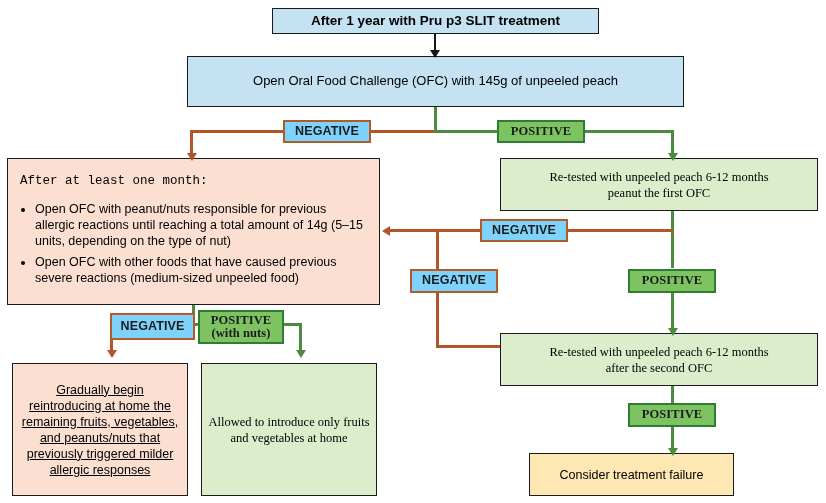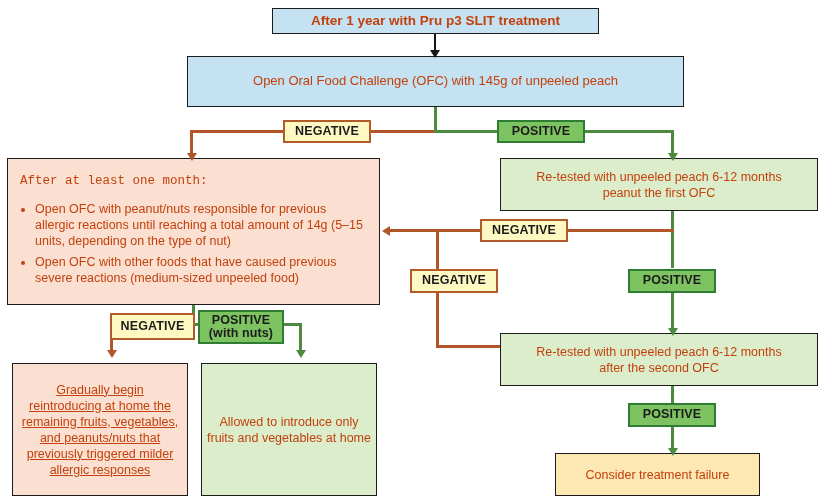--- a/index.html
+++ b/index.html
@@ -11,47 +11,47 @@
     overflow:hidden;
   }
   .node{
     position:absolute;
     box-sizing:border-box;
     border:1px solid #231f20;
     display:flex;
     align-items:center;
     justify-content:center;
     text-align:center;
-    color:#c2410c;
+    color:#000000;
     line-height:1.28;
     z-index:3;
   }
   .node.left{justify-content:flex-start;text-align:left;}
   .blue{background:#c5e2f2;border-color:#1b1b1b;}
-  .green{background:#dcedcc;border-color:#1b1b1b;}
+  .green{background:#dcedcc;border-color:#1b1b1b;font-family:Liberation Serif, serif;}
   .pink{background:#fbe0d2;border-color:#1b1b1b;}
   .yellow{background:#fde7b3;border-color:#1b1b1b;}
 
   .tag{
     position:absolute;
     box-sizing:border-box;
     border:2px solid;
     display:flex;
     align-items:center;
     justify-content:center;
     text-align:center;
     font-weight:bold;
     font-size:12.5px;
     line-height:1.08;
     letter-spacing:.1px;
     color:#1b1b1b;
     z-index:6;
   }
-  .tag.neg{background:#fef9c3;border-color:#b25a28;}
-  .tag.pos{background:#7dc362;border-color:#2f7d32;}
+  .tag.neg{background:#7dd3fc;border-color:#b25a28;}
+  .tag.pos{background:#7dc362;border-color:#2f7d32;font-family:Liberation Serif, serif;}
 
   
   .ln{position:absolute;z-index:2;}
   .g{background:#4c8b3f;}
   .o{background:#b2562a;}
   .k{background:#161616;}
 
   .arrow{position:absolute;width:0;height:0;z-index:4;}
   .arrow.down{border-left:5px solid transparent;border-right:5px solid transparent;}
   .arrow.left{border-top:5px solid transparent;border-bottom:5px solid transparent;}
@@ -189,17 +189,17 @@
       <span>Gradually begin reintroducing at home the remaining fruits, vegetables, and peanuts/nuts that previously triggered milder allergic responses</span>
     </div>
   </div>
 
   <div class="node green t3" style="left:201px;top:363px;width:176px;height:133px;">
     <div style="padding:0 5px;">
       <span>Allowed to introduce only fruits and vegetables at home</span>
     </div>
   </div>
 
-  <div class="node yellow t3" style="left:555px;top:453px;width:205px;height:43px;">
+  <div class="node yellow t3" style="left:529px;top:453px;width:205px;height:43px;">
     <span>Consider treatment failure</span>
   </div>
 
 </div>
 
 </body></html>

